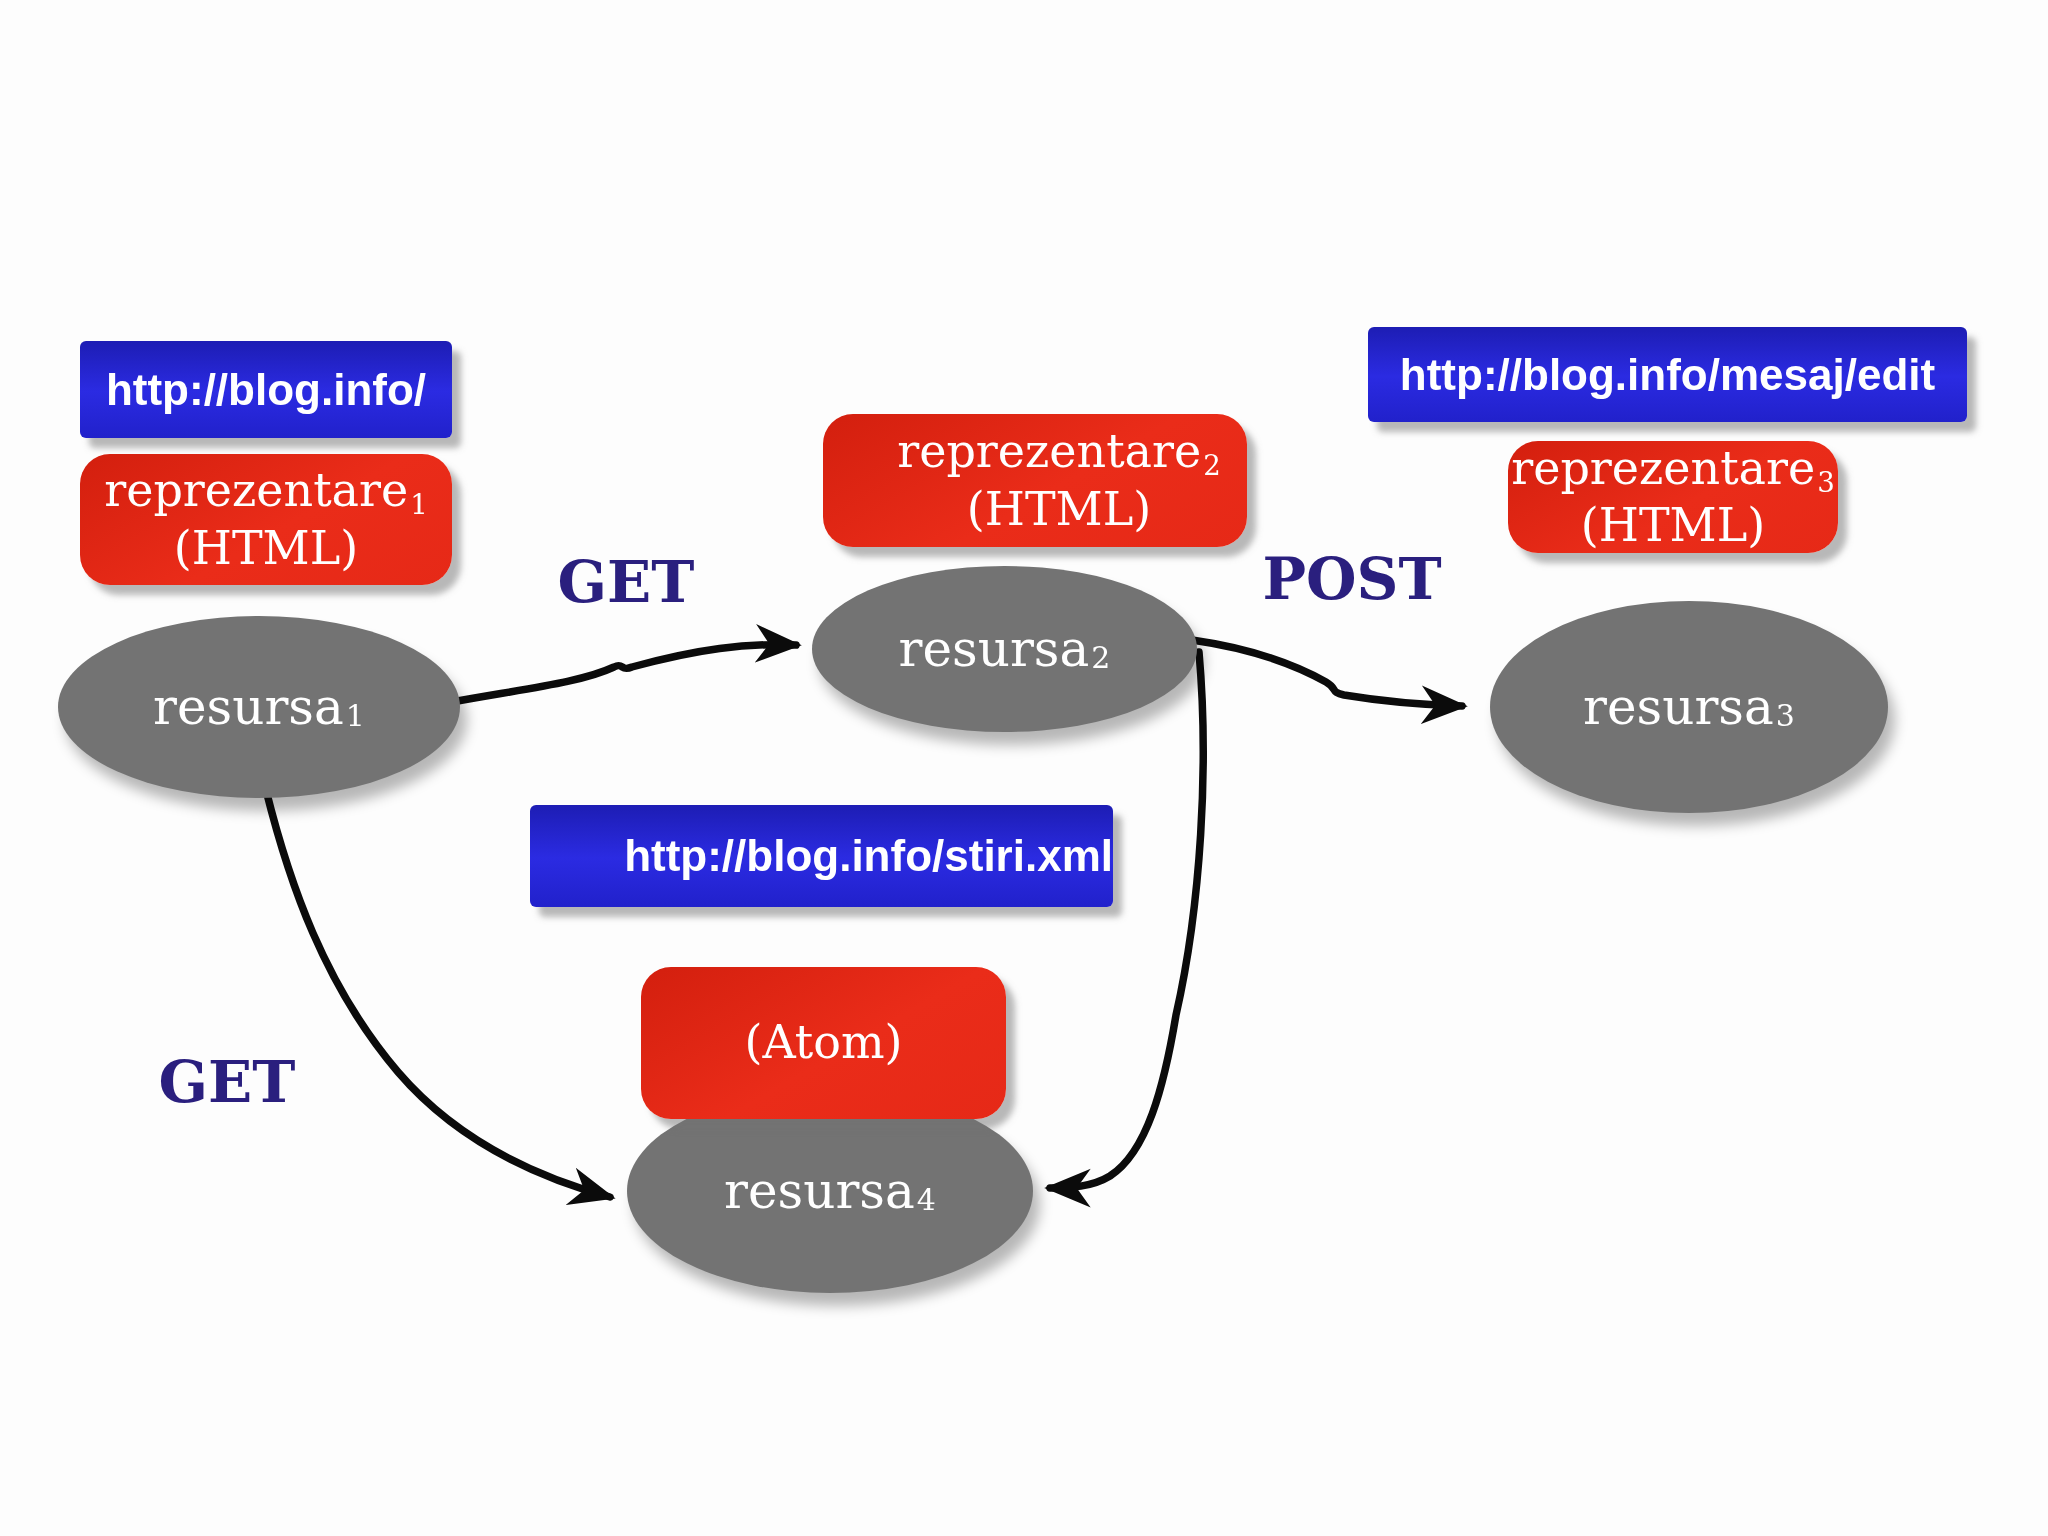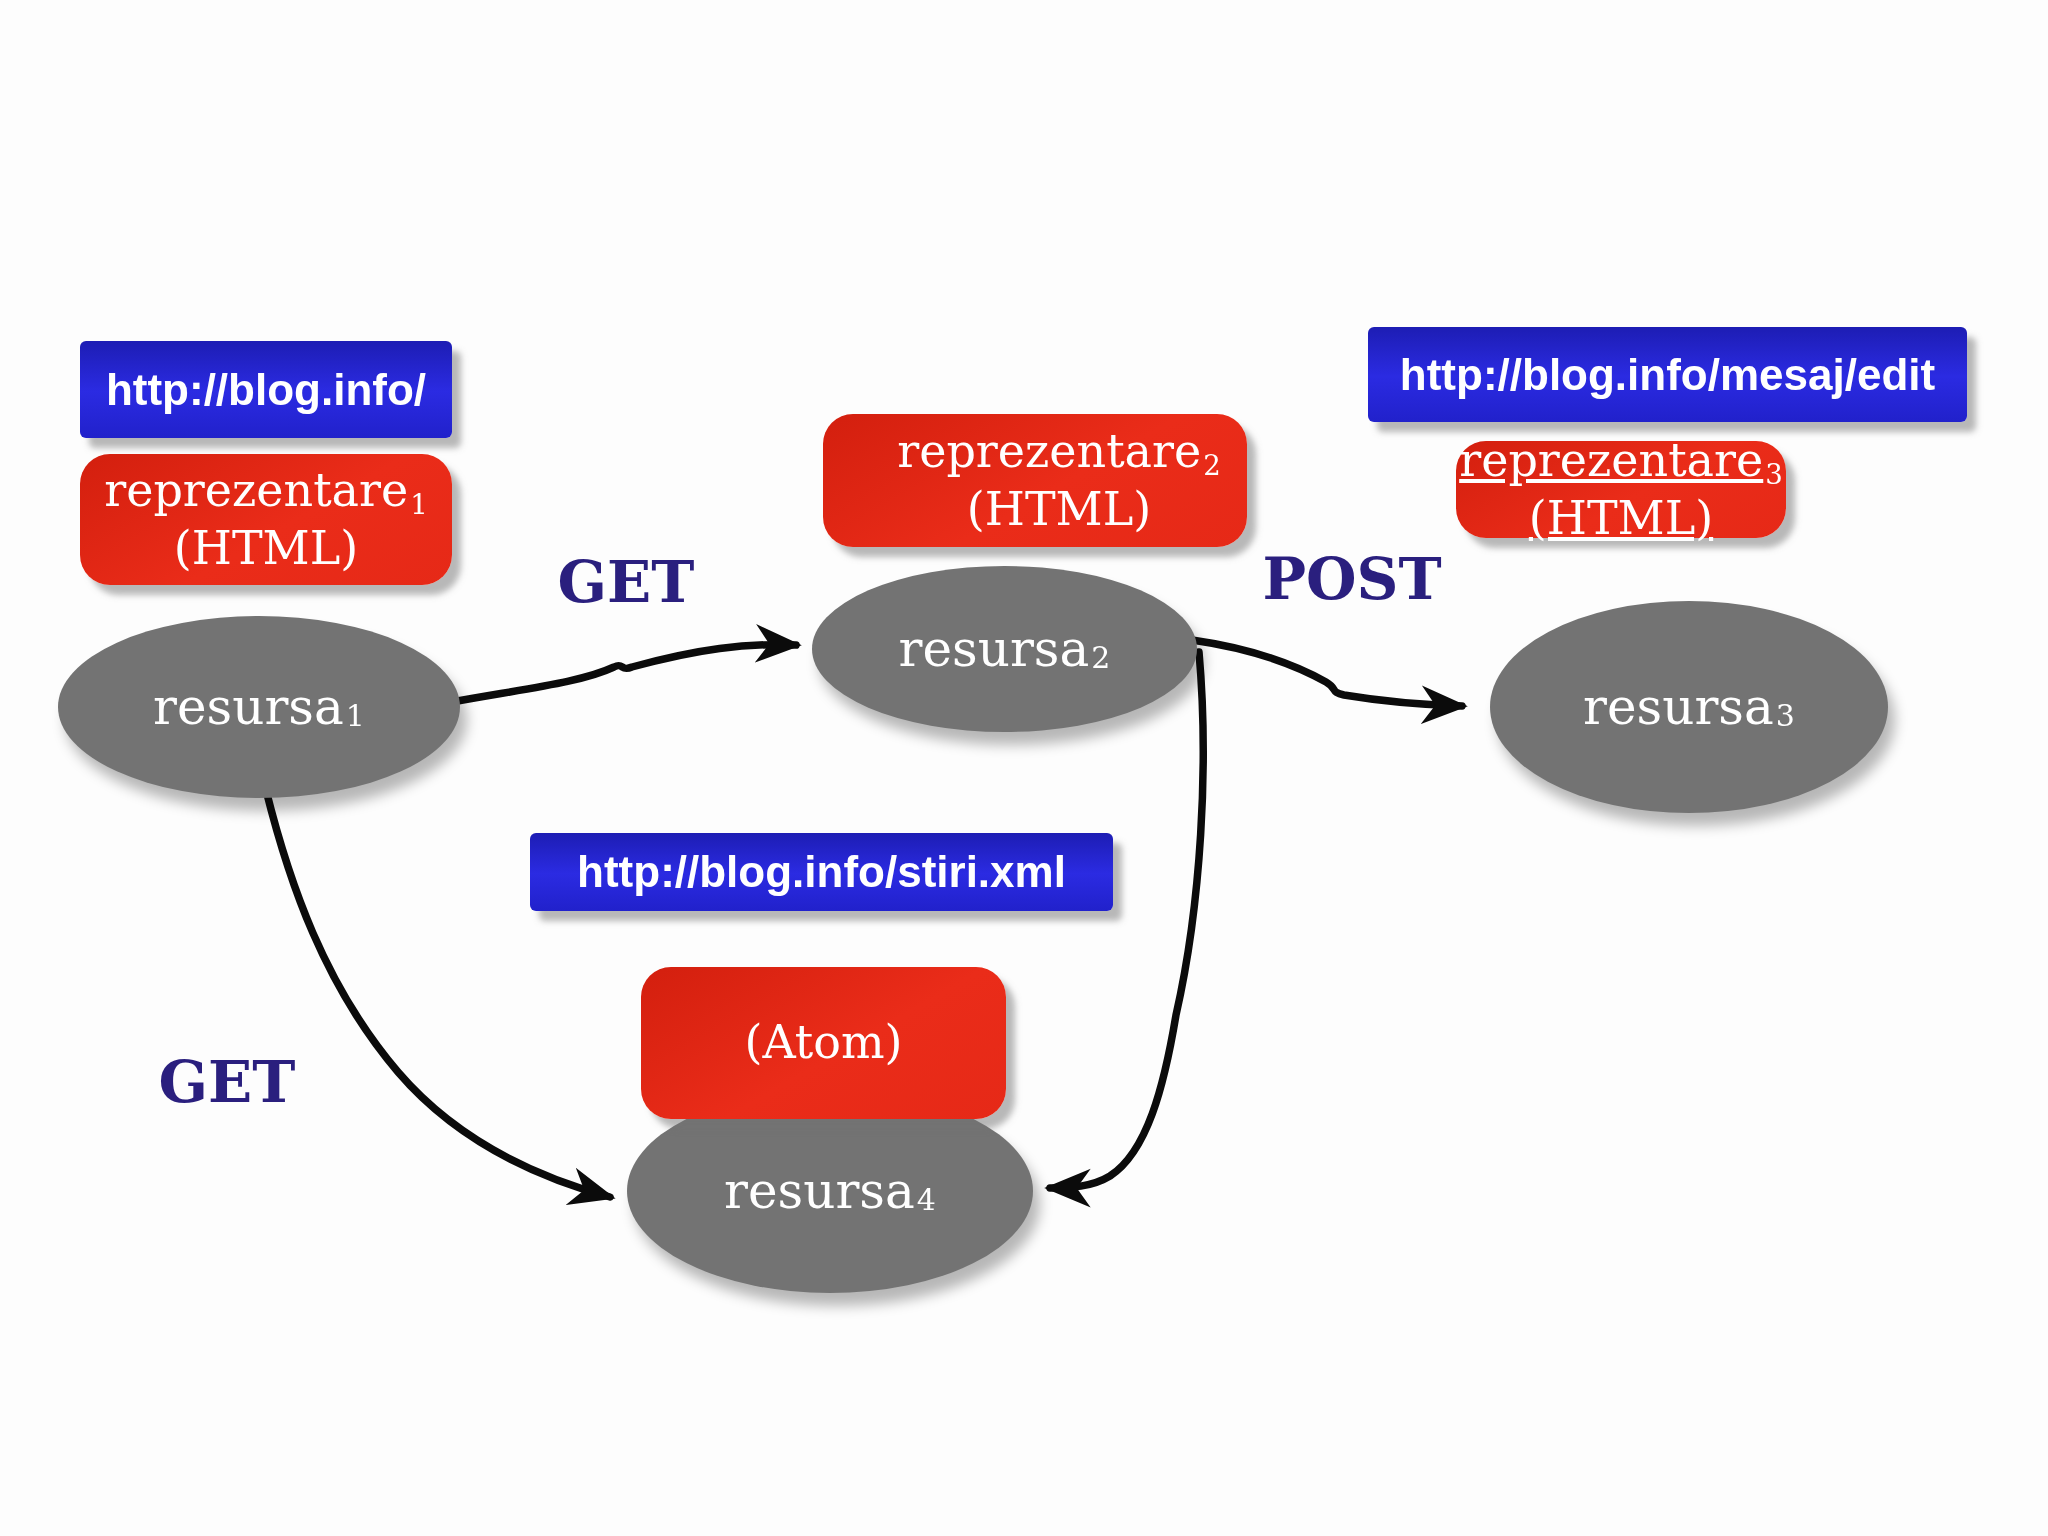--- a/index.html
+++ b/index.html
@@ -55,37 +55,37 @@
     <path class="edge-path" d="M 266 790 C 289 882, 324 985, 398 1072 C 458 1142, 540 1178, 610 1197" marker-end="url(#ah)"></path>
     <path class="edge-path" d="M 1199 652 C 1209 765, 1201 905, 1176 1015 C 1164 1087, 1147 1152, 1110 1176 C 1092 1187, 1070 1188, 1050 1188" marker-end="url(#ah)"></path>
   </svg>
 
   <div class="url-box" style="left:80px;top:341px;width:372px;height:97px;">
     <span>http://blog.info/</span>
   </div>
   <div class="url-box" style="left:1368px;top:327px;width:599px;height:95px;">
     <span>http://blog.info/mesaj/edit</span>
   </div>
-  <div class="url-box" style="left:530px;top:833px;width:583px;height:78px;">
+  <div class="url-box" style="left:530px;top:805px;width:583px;height:102px;justify-content:flex-end;">
     <span>http://blog.info/stiri.xml</span>
   </div>
 
   <div class="repr-box" style="left:80px;top:454px;width:372px;height:131px;">
     <div>
       <span>reprezentare</span><span class="sb">1</span>
     </div>
     <div>(HTML)</div>
   </div>
   <div class="repr-box" style="left:823px;top:414px;width:376px;height:133px;padding-left:48px;">
     <div>
       <span>reprezentare</span><span class="sb">2</span>
     </div>
     <div>(HTML)</div>
   </div>
-  <div class="repr-box" style="left:1456px;top:441px;width:330px;height:97px;text-decoration:underline;">
+  <div class="repr-box" style="left:1508px;top:441px;width:330px;height:112px;">
     <div>
       <span>reprezentare</span><span class="sb">3</span>
     </div>
     <div>(HTML)</div>
   </div>
   <div class="repr-box" style="left:641px;top:967px;width:365px;height:152px;">
     <div>(Atom)</div>
   </div>
 
   <div class="node" style="left:58px;top:616px;width:402px;height:182px;">

